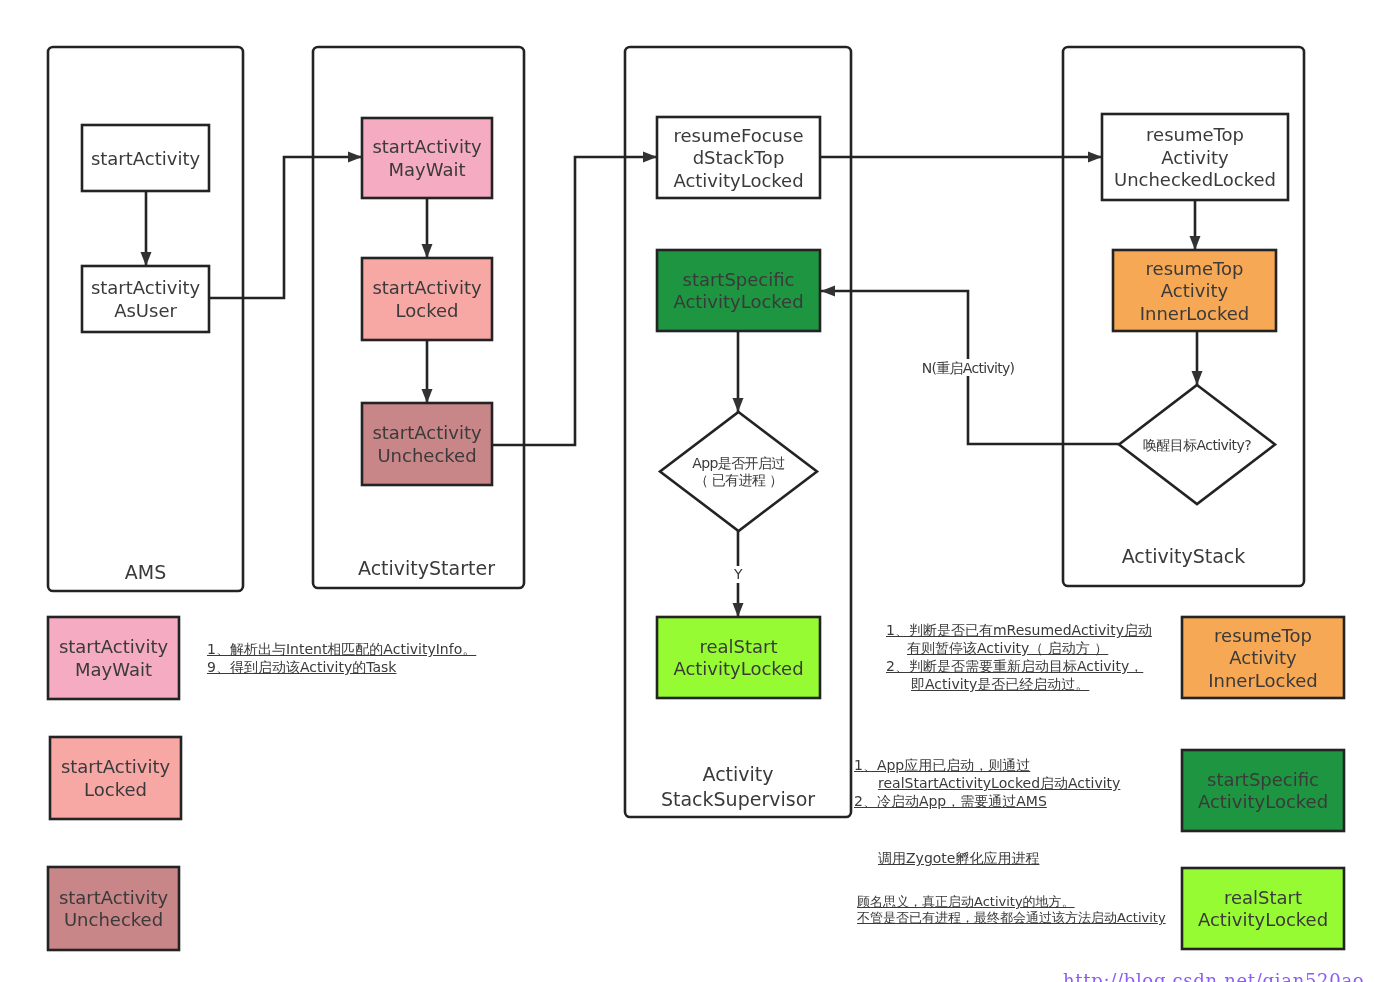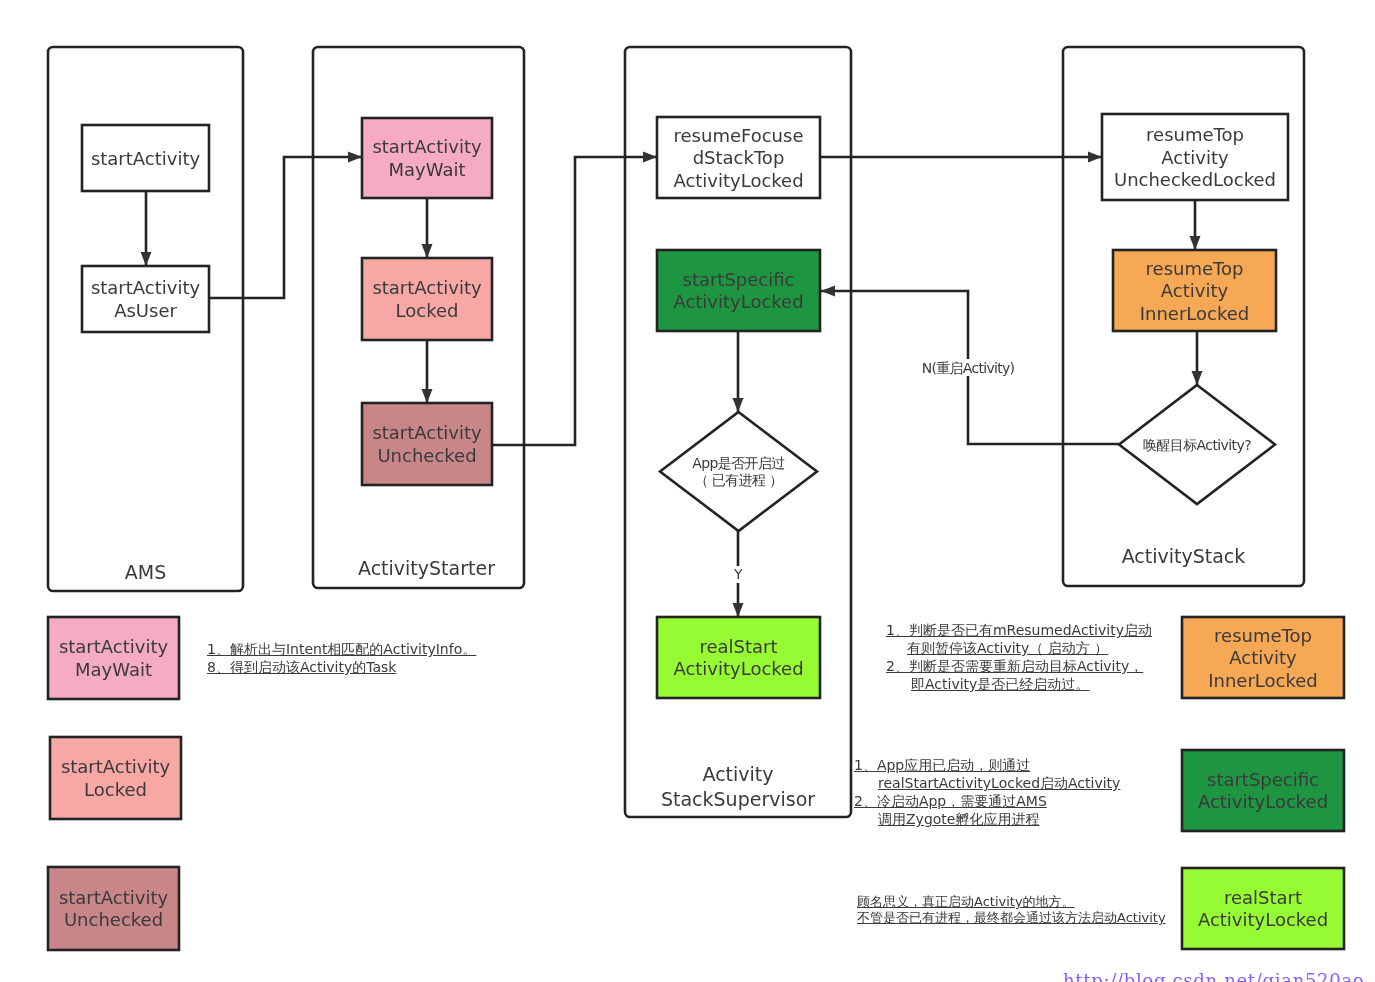--- a/index.html
+++ b/index.html
@@ -175,18 +175,18 @@
 <rect class="node-box" x="1182" y="750" width="162" height="81" fill="#1e9540"></rect>
 <text class="lbl" x="1263.0" y="785.8">startSpecific</text>
 <text class="lbl" x="1263.0" y="808.2">ActivityLocked</text>
 </g>
 <g>
 <rect class="node-box" x="1182" y="868" width="162" height="81" fill="#97fb33"></rect>
 <text class="lbl" x="1263.0" y="903.8">realStart</text>
 <text class="lbl" x="1263.0" y="926.2">ActivityLocked</text>
 </g>
   </svg>
-<div class="desc" style="left:207px;top:640px;font-size:14px;line-height:18px;"><div>1、解析出与Intent相匹配的ActivityInfo。</div><div>8、得到启动该Activity的Task</div></div>
+<div class="desc" style="left:207px;top:640px;font-size:14px;line-height:18px;"><div>1、解析出与Intent相匹配的ActivityInfo。</div><div>9、得到启动该Activity的Task</div></div>
 <div class="desc" style="left:886px;top:621px;font-size:14px;line-height:18px;"><div>1、判断是否已有mResumedActivity启动</div><div style="padding-left:21px;">有则暂停该Activity（ 启动方 ）</div><div>2、判断是否需要重新启动目标Activity，</div><div style="padding-left:25px;">即Activity是否已经启动过。</div></div>
-<div class="desc" style="left:854px;top:756px;font-size:14px;line-height:18px;"><div>1、App应用已启动，则通过</div><div style="padding-left:24px;text-align:center;">realStartActivityLocked启动Activity</div><div>2、冷启动App，需要通过AMS</div><div style="padding-left:24px;">调用Zygote孵化应用进程</div></div>
+<div class="desc" style="left:854px;top:756px;font-size:14px;line-height:18px;"><div>1、App应用已启动，则通过</div><div style="padding-left:24px;text-align:center;">realStartActivityLocked启动Activity</div><div>2、冷启动App，需要通过AMS</div><div style="padding-left:24px;margin-top:39px;">调用Zygote孵化应用进程</div></div>
 <div class="desc" style="left:857px;top:894px;font-size:13px;line-height:16px;"><div>顾名思义，真正启动Activity的地方。</div><div>不管是否已有进程，最终都会通过该方法启动Activity</div></div>
 <div class="watermark" style="left:1063px;top:950px;">http://blog.csdn.net/qian520ao</div>
 </div>
 
 </body></html>

